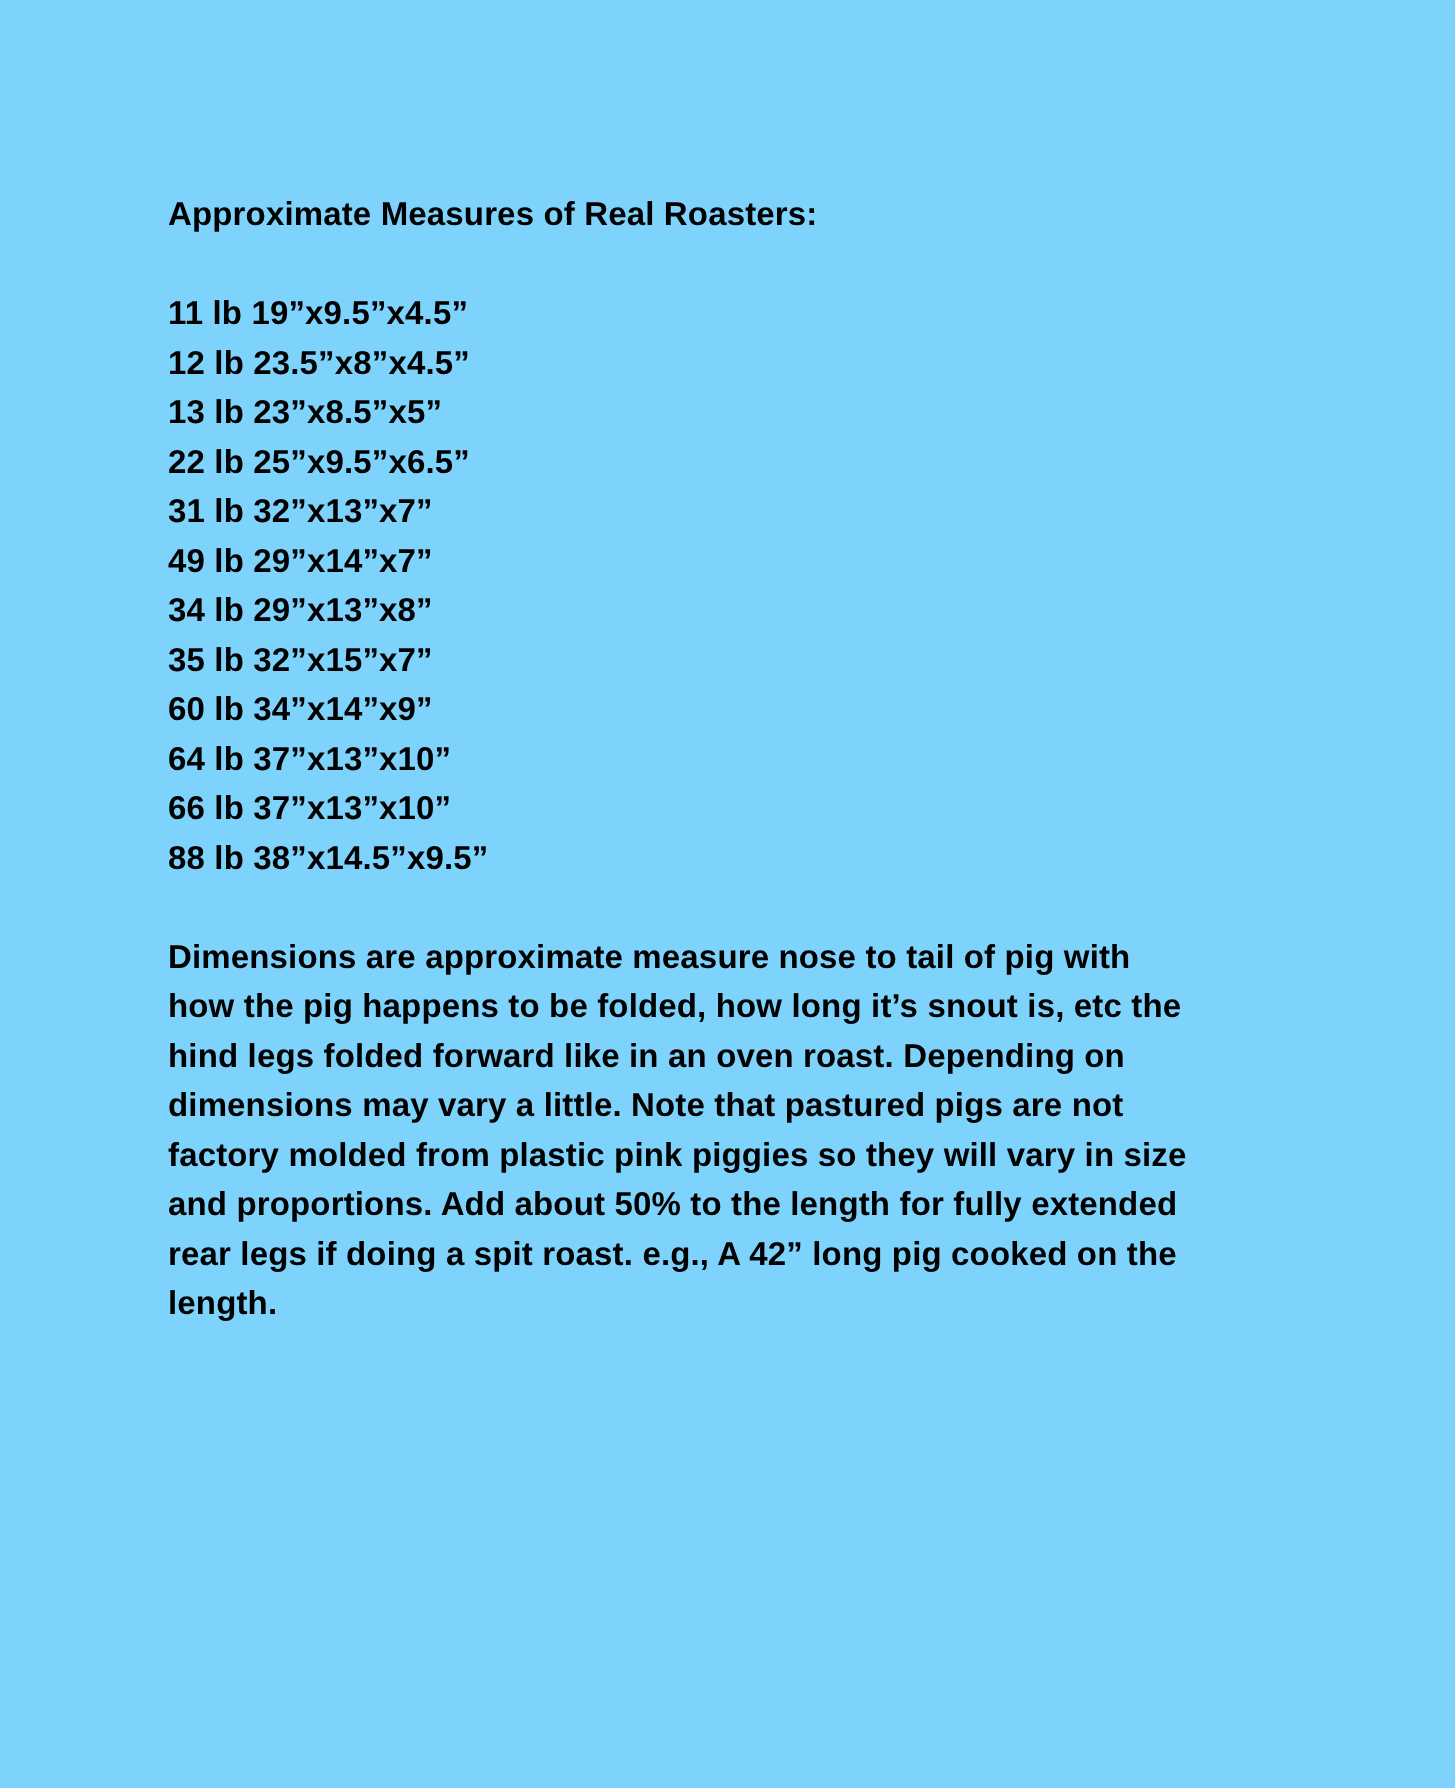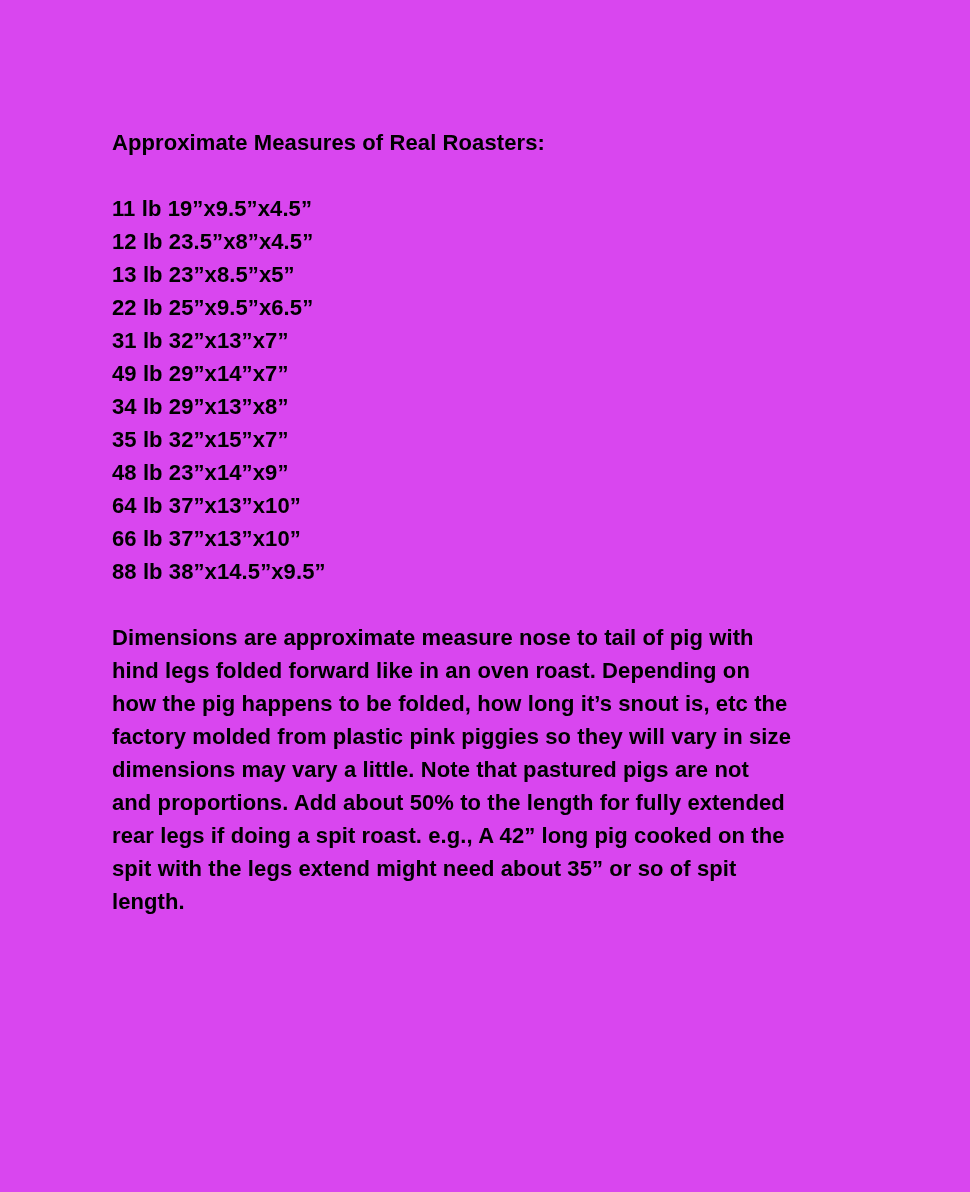--- a/index.html
+++ b/index.html
@@ -4,21 +4,21 @@
 <style>
   html, body {
     margin: 0;
     padding: 0;
     background: #ffffff;
   }
   .page {
     position: relative;
     width: 970px;
     height: 1192px;
-    background: #d946ef;
+    background: #7dd3fc;
     overflow: hidden;
     font-family: "Liberation Sans", sans-serif;
     font-weight: bold;
     color: #000000;
     font-size: 22px;
   }
   .content {
     position: absolute;
     left: 112px;
     top: 126px;
@@ -46,31 +46,30 @@
 
 
     <div class="line">11 lb 19”x9.5”x4.5”</div>
     <div class="line">12 lb 23.5”x8”x4.5”</div>
     <div class="line">13 lb 23”x8.5”x5”</div>
     <div class="line">22 lb 25”x9.5”x6.5”</div>
     <div class="line">31 lb 32”x13”x7”</div>
     <div class="line">49 lb 29”x14”x7”</div>
     <div class="line">34 lb 29”x13”x8”</div>
     <div class="line">35 lb 32”x15”x7”</div>
-    <div class="line">48 lb 23”x14”x9”</div>
+    <div class="line">60 lb 34”x14”x9”</div>
     <div class="line">64 lb 37”x13”x10”</div>
     <div class="line">66 lb 37”x13”x10”</div>
     <div class="line">88 lb 38”x14.5”x9.5”</div>
 
     <div class="spacer"></div>
 
     <div class="line">Dimensions are approximate measure nose to tail of pig with</div>
+    <div class="line">how the pig happens to be folded, how long it’s snout is, etc the</div>
     <div class="line">hind legs folded forward like in an oven roast. Depending on</div>
-    <div class="line">how the pig happens to be folded, how long it’s snout is, etc the</div>
+    <div class="line">dimensions may vary a little. Note that pastured pigs are not</div>
     <div class="line">factory molded from plastic pink piggies so they will vary in size</div>
-    <div class="line">dimensions may vary a little. Note that pastured pigs are not</div>
     <div class="line">and proportions. Add about 50% to the length for fully extended</div>
     <div class="line">rear legs if doing a spit roast. e.g., A 42” long pig cooked on the</div>
-    <div class="line">spit with the legs extend might need about 35” or so of spit</div>
     <div class="line">length.</div>
 
   </div>
 </div>
 
 </body></html>

